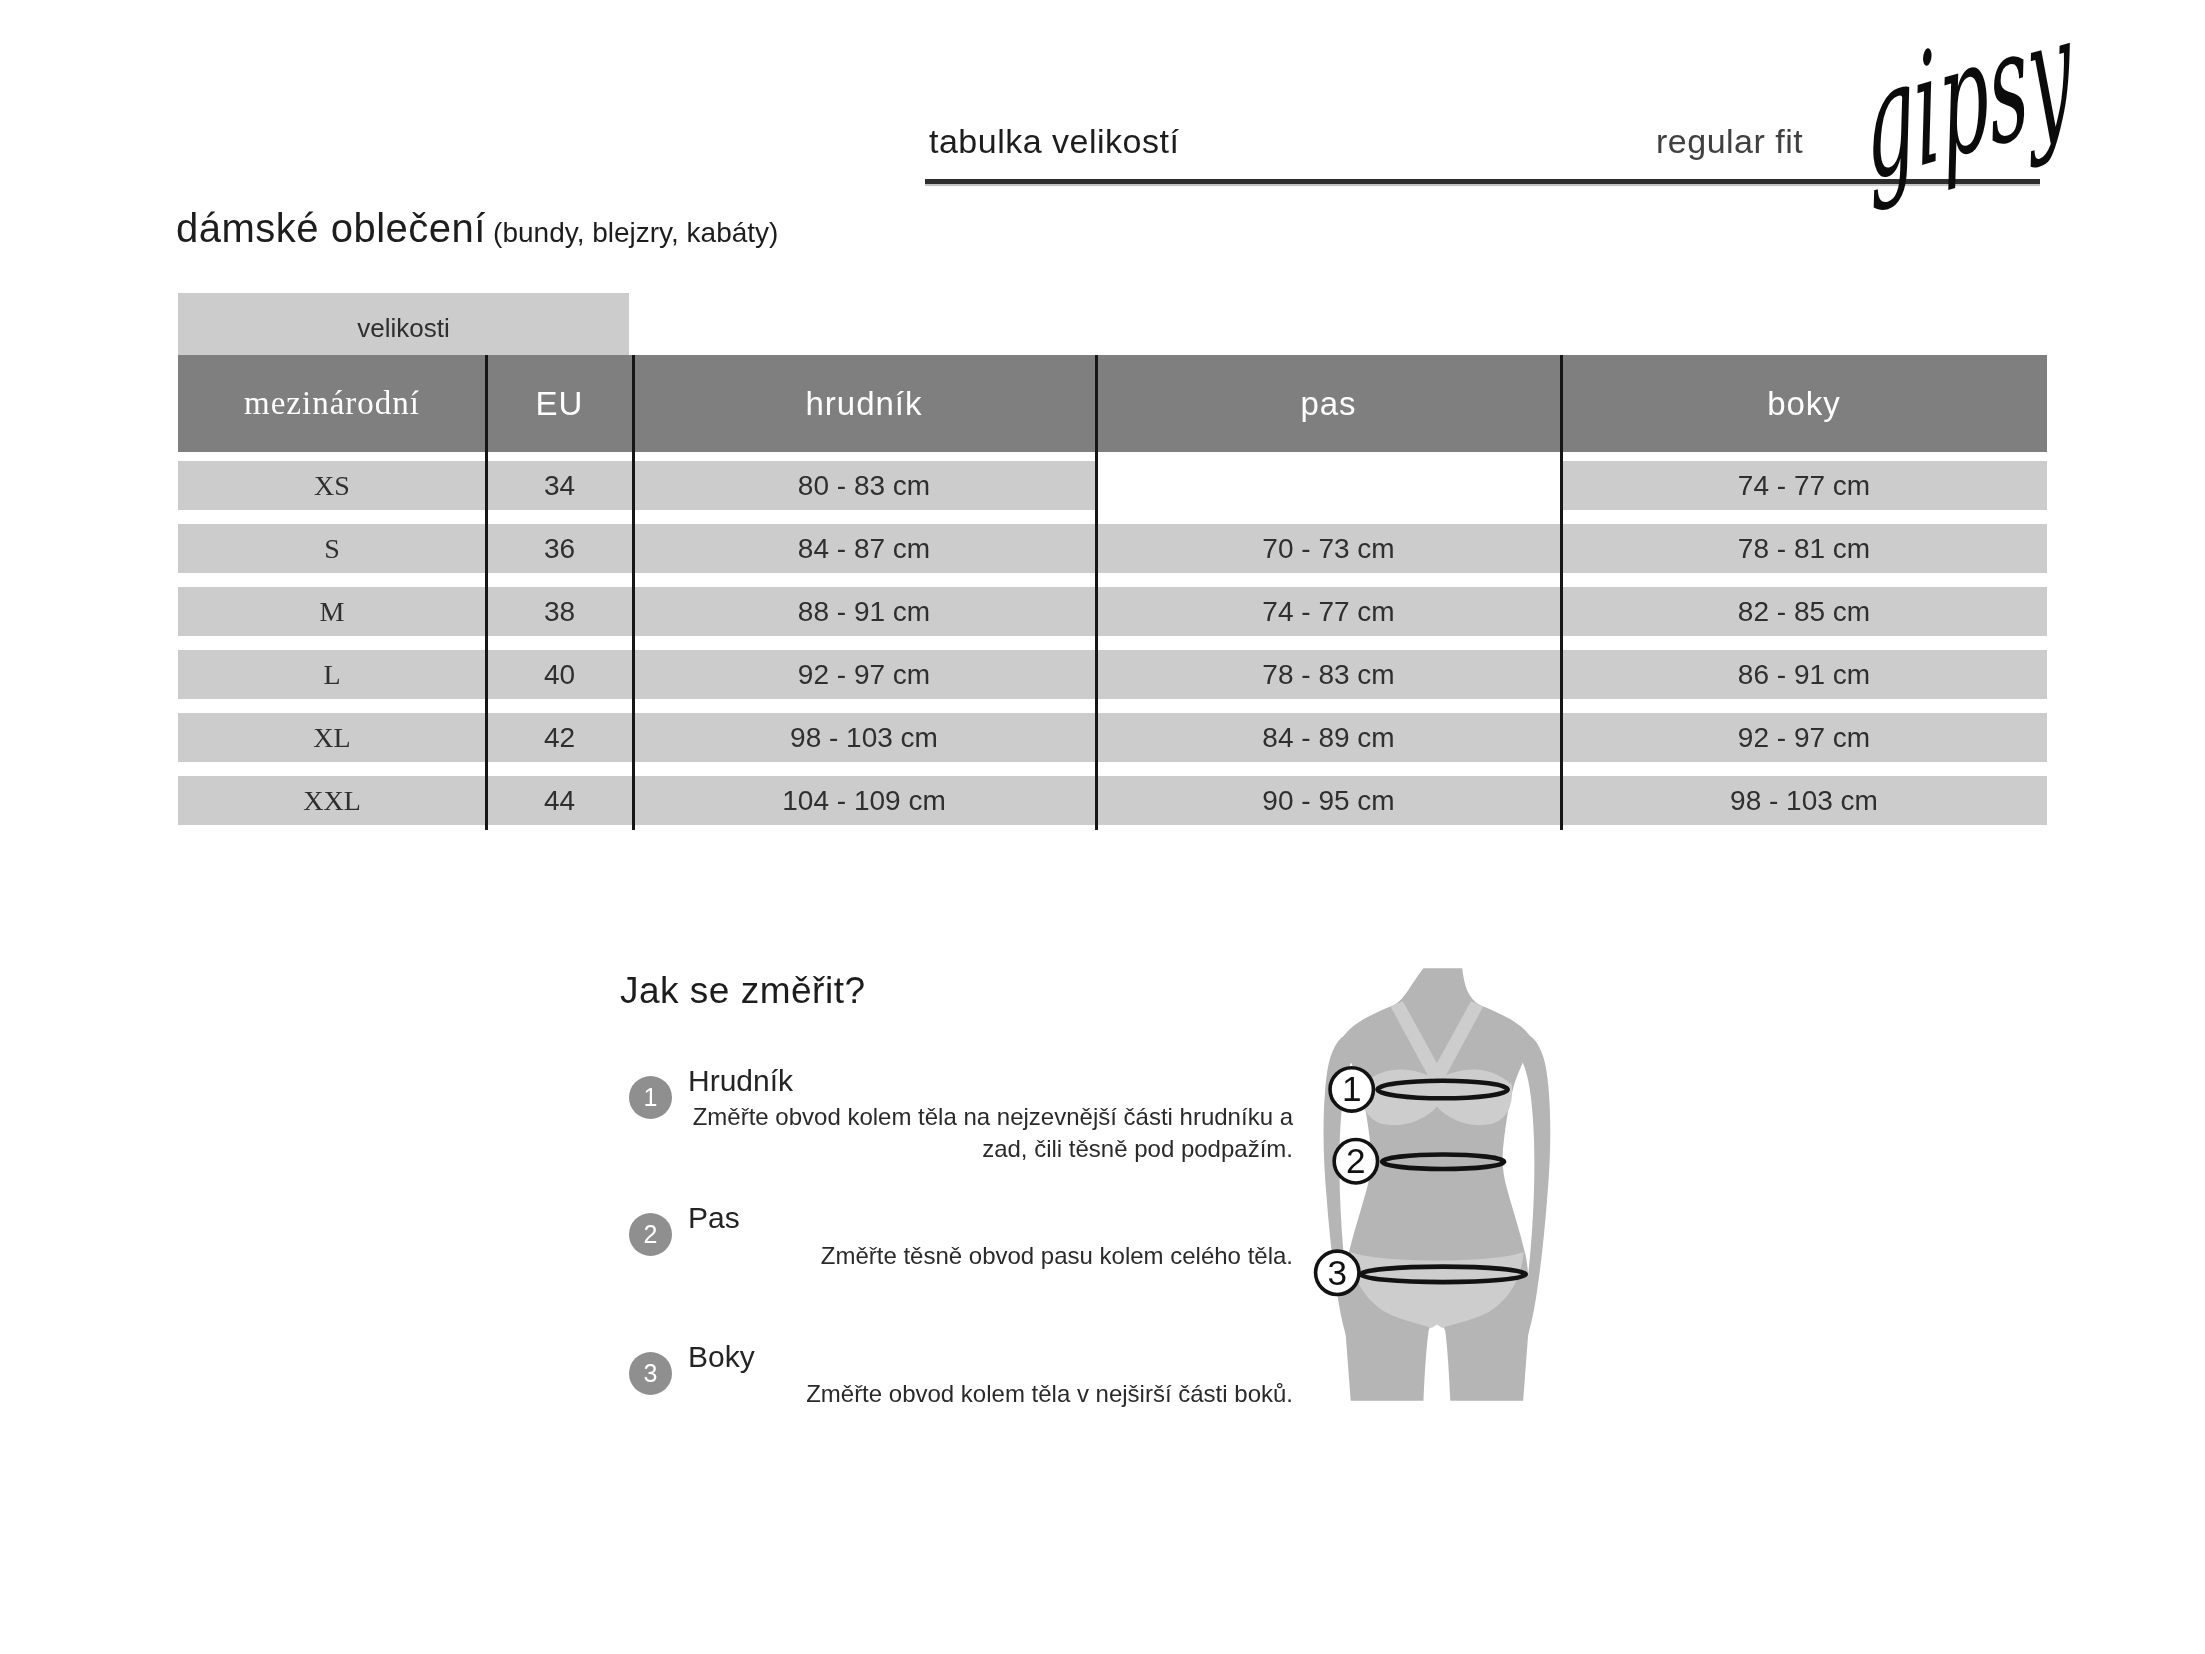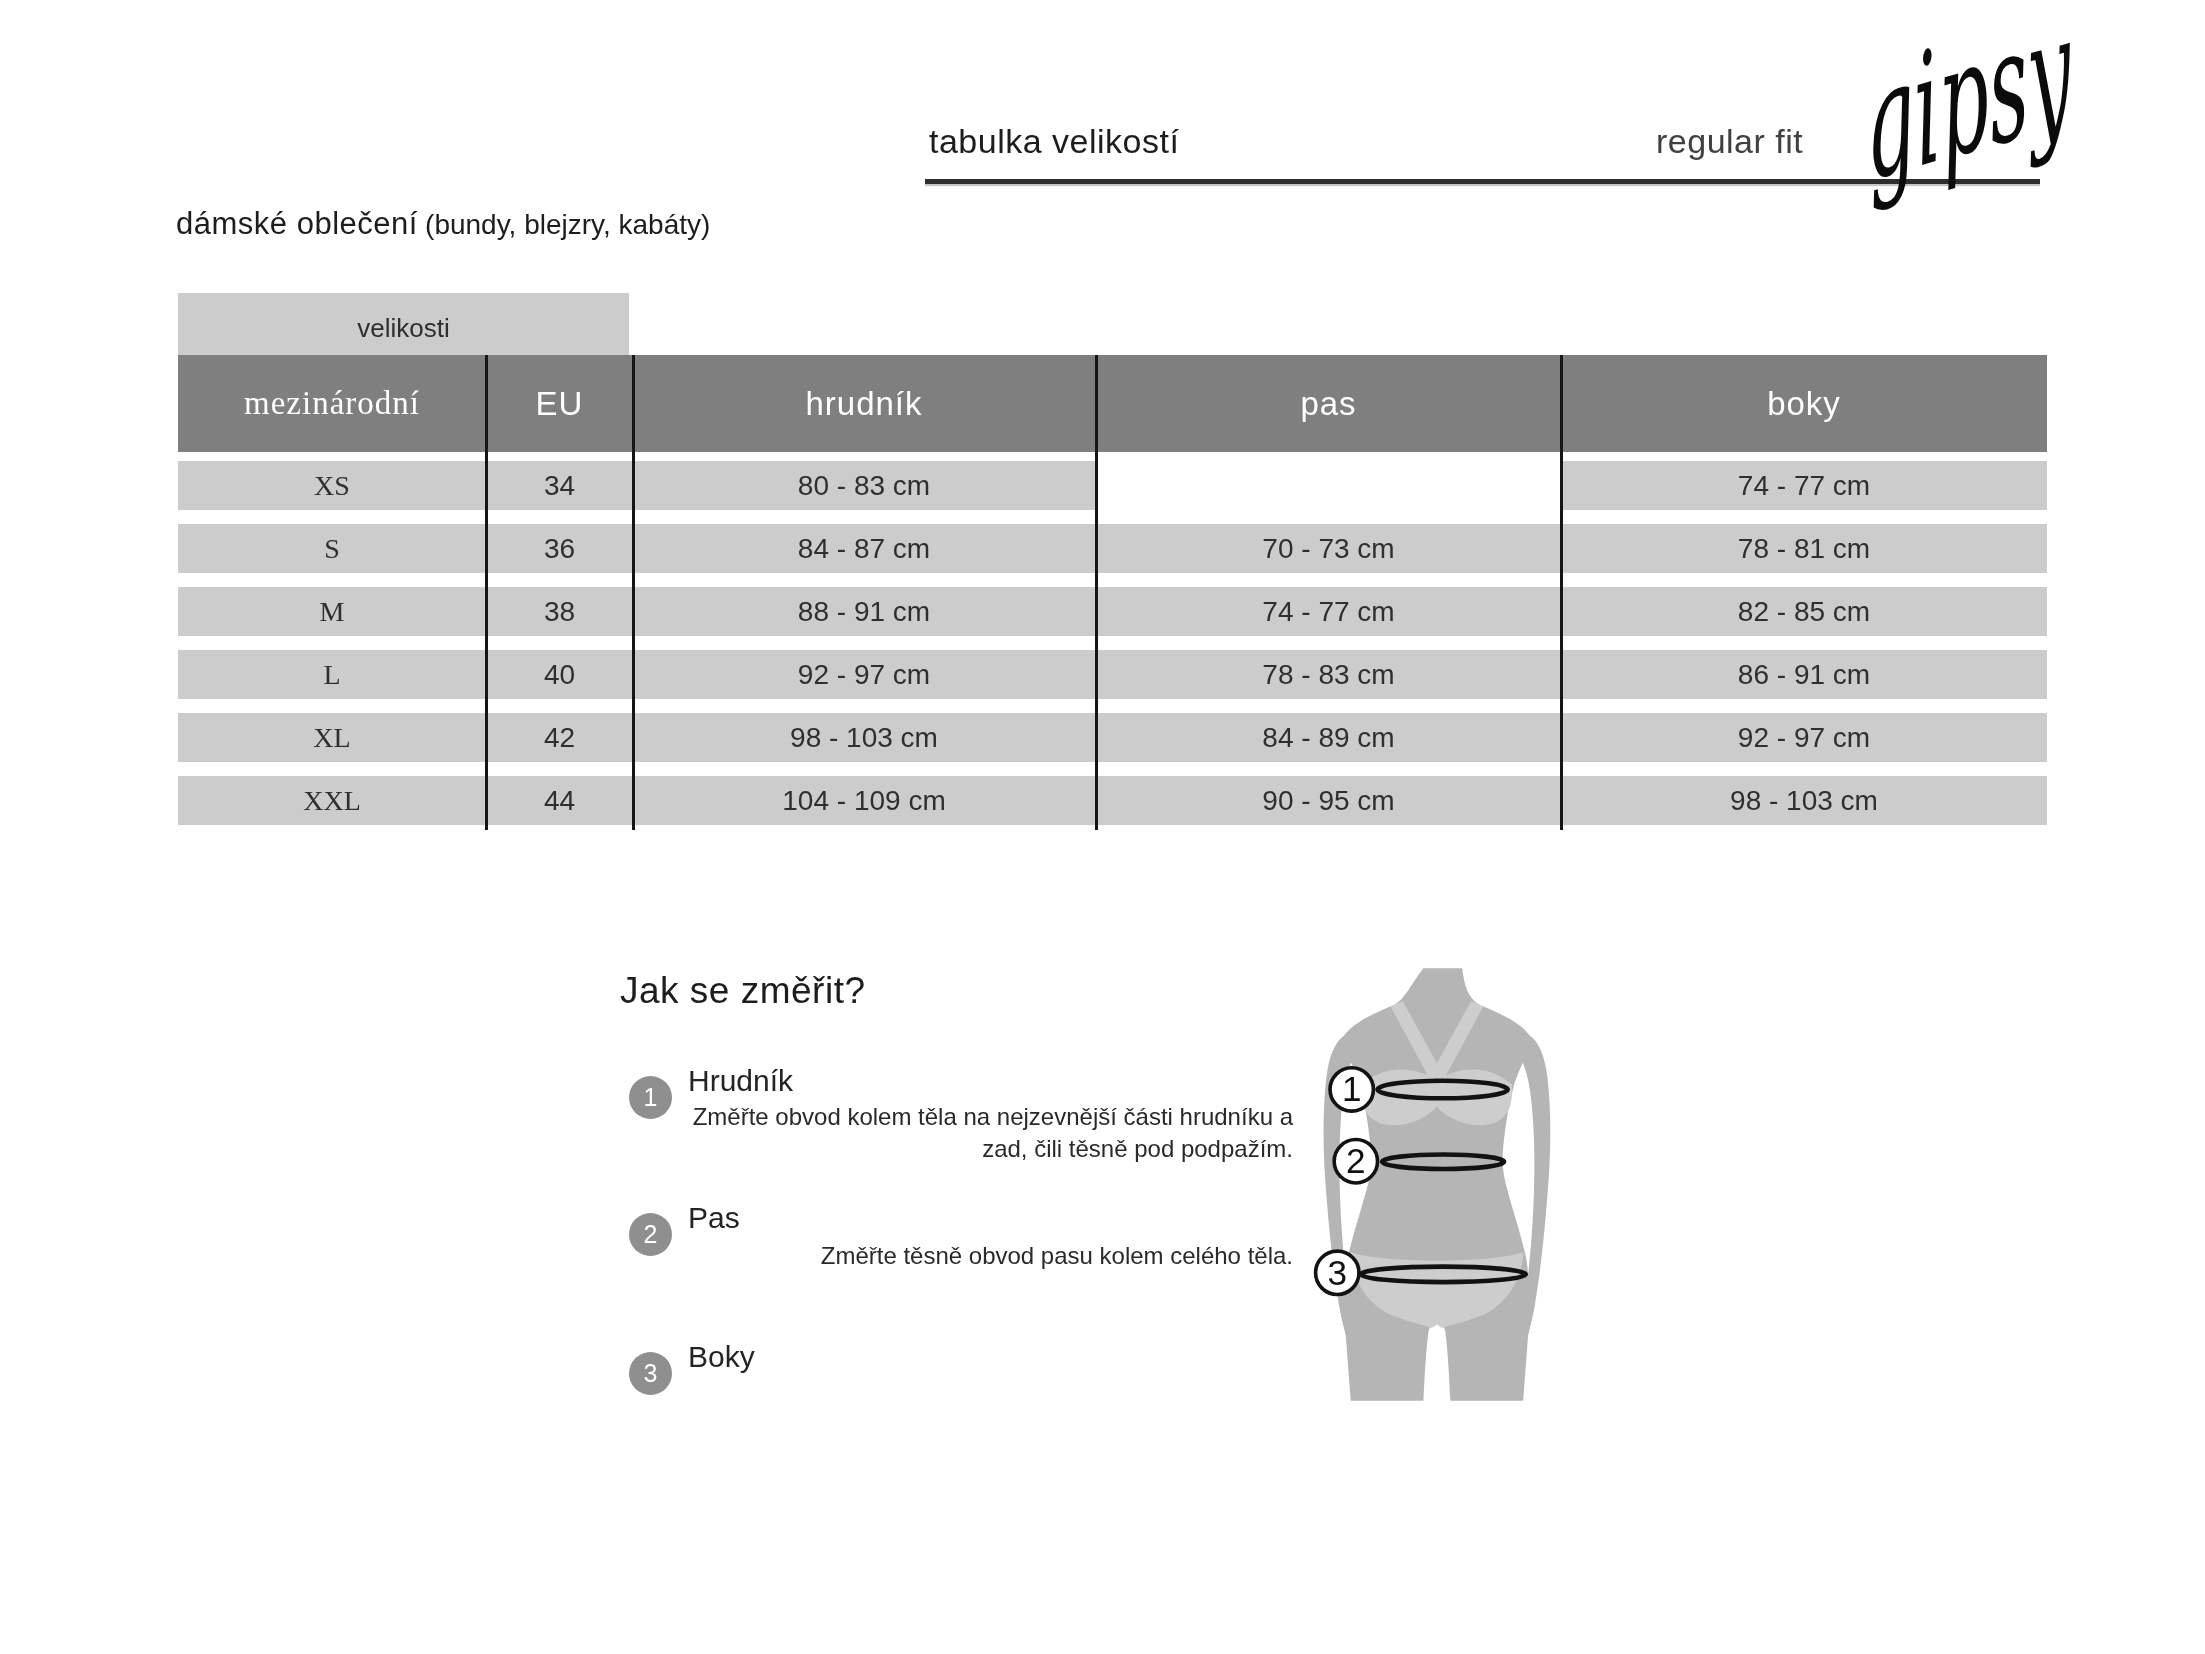--- a/index.html
+++ b/index.html
@@ -14,21 +14,21 @@
   .fit-label{left:1656px;top:122px;font-size:34px;letter-spacing:0.5px;color:#404040;}
   .title-rule{left:925px;top:179px;width:1115px;height:4.7px;background:#2e2e2e;box-shadow:0 2.1px 0 rgba(150,150,150,.55);}
   .brand-logo{
     left:1860px;top:50px;font-family:"DejaVu Serif",serif;font-style:italic;
     font-size:155px;line-height:1;color:#0b0b0b;transform:scaleX(.5) rotate(-8deg);transform-origin:left top;
     white-space:nowrap;
   }
 
   
   .subtitle{left:176px;top:206px;white-space:nowrap;color:#1d1d1d;}
-  .subtitle .main{font-size:31px;letter-spacing:0.5px;}
+  .subtitle .main{font-size:40px;letter-spacing:0.5px;}
   .subtitle .detail{font-size:28px;margin-left:7.2px;}
 
   
   .tbl{left:178px;top:293px;width:1869px;height:536px;}
   .cell{position:absolute;display:flex;align-items:center;justify-content:center;background:#cccccc;}
   .group-cell{height:70px;top:0;font-size:26px;color:#2f2f2f;}
   .g-sizes{left:0;width:451px;}
   .g-measures{left:461px;width:1408px;}
   .head-cell{top:62px;height:97px;background:#7f7f7f;color:#ffffff;font-size:33px;letter-spacing:1px;}
   .hc0{left:0;width:308px;font-family:Liberation Serif, serif;}
@@ -125,20 +125,21 @@
   <div class="abs num-badge badge1">1</div>
   <div class="abs item-title it1">Hrudník</div>
   <div class="abs item-desc id1">Změřte obvod kolem těla na nejzevnější části hrudníku a zad, čili těsně pod podpažím.</div>
 
   <div class="abs num-badge badge2">2</div>
   <div class="abs item-title it2">Pas</div>
   <div class="abs item-desc id2">Změřte těsně obvod pasu kolem celého těla.</div>
 
   <div class="abs num-badge badge3">3</div>
   <div class="abs item-title it3">Boky</div>
+  <div class="abs item-desc id3">Změřte obvod kolem těla v nejširší části boků.</div>
 
   <div class="abs figure-wrap">
     <svg width="253" height="434" viewBox="0 0 490 840" xmlns="http://www.w3.org/2000/svg">
 
       <path fill="#b5b5b5" d="
         M214,0 L289,0
         C293,34 300,58 324,72
         C368,90 404,106 424,136
         C412,175 398,198 390,224
         C378,268 372,310 368,350

